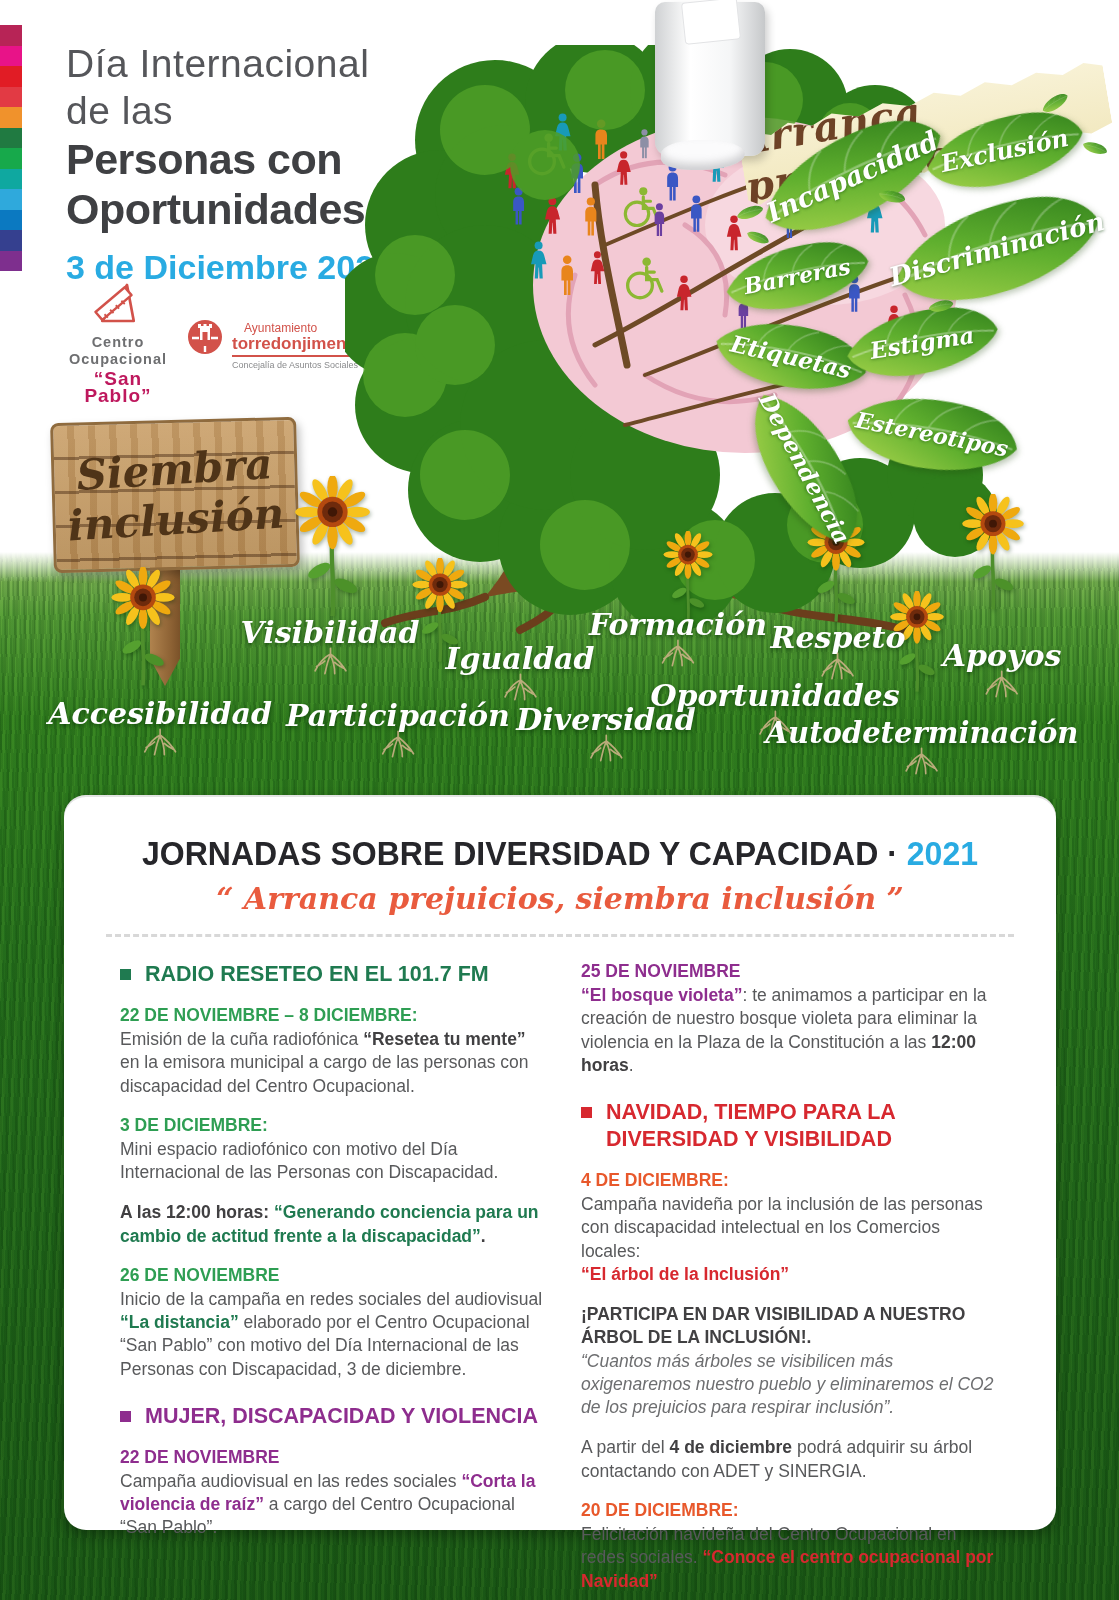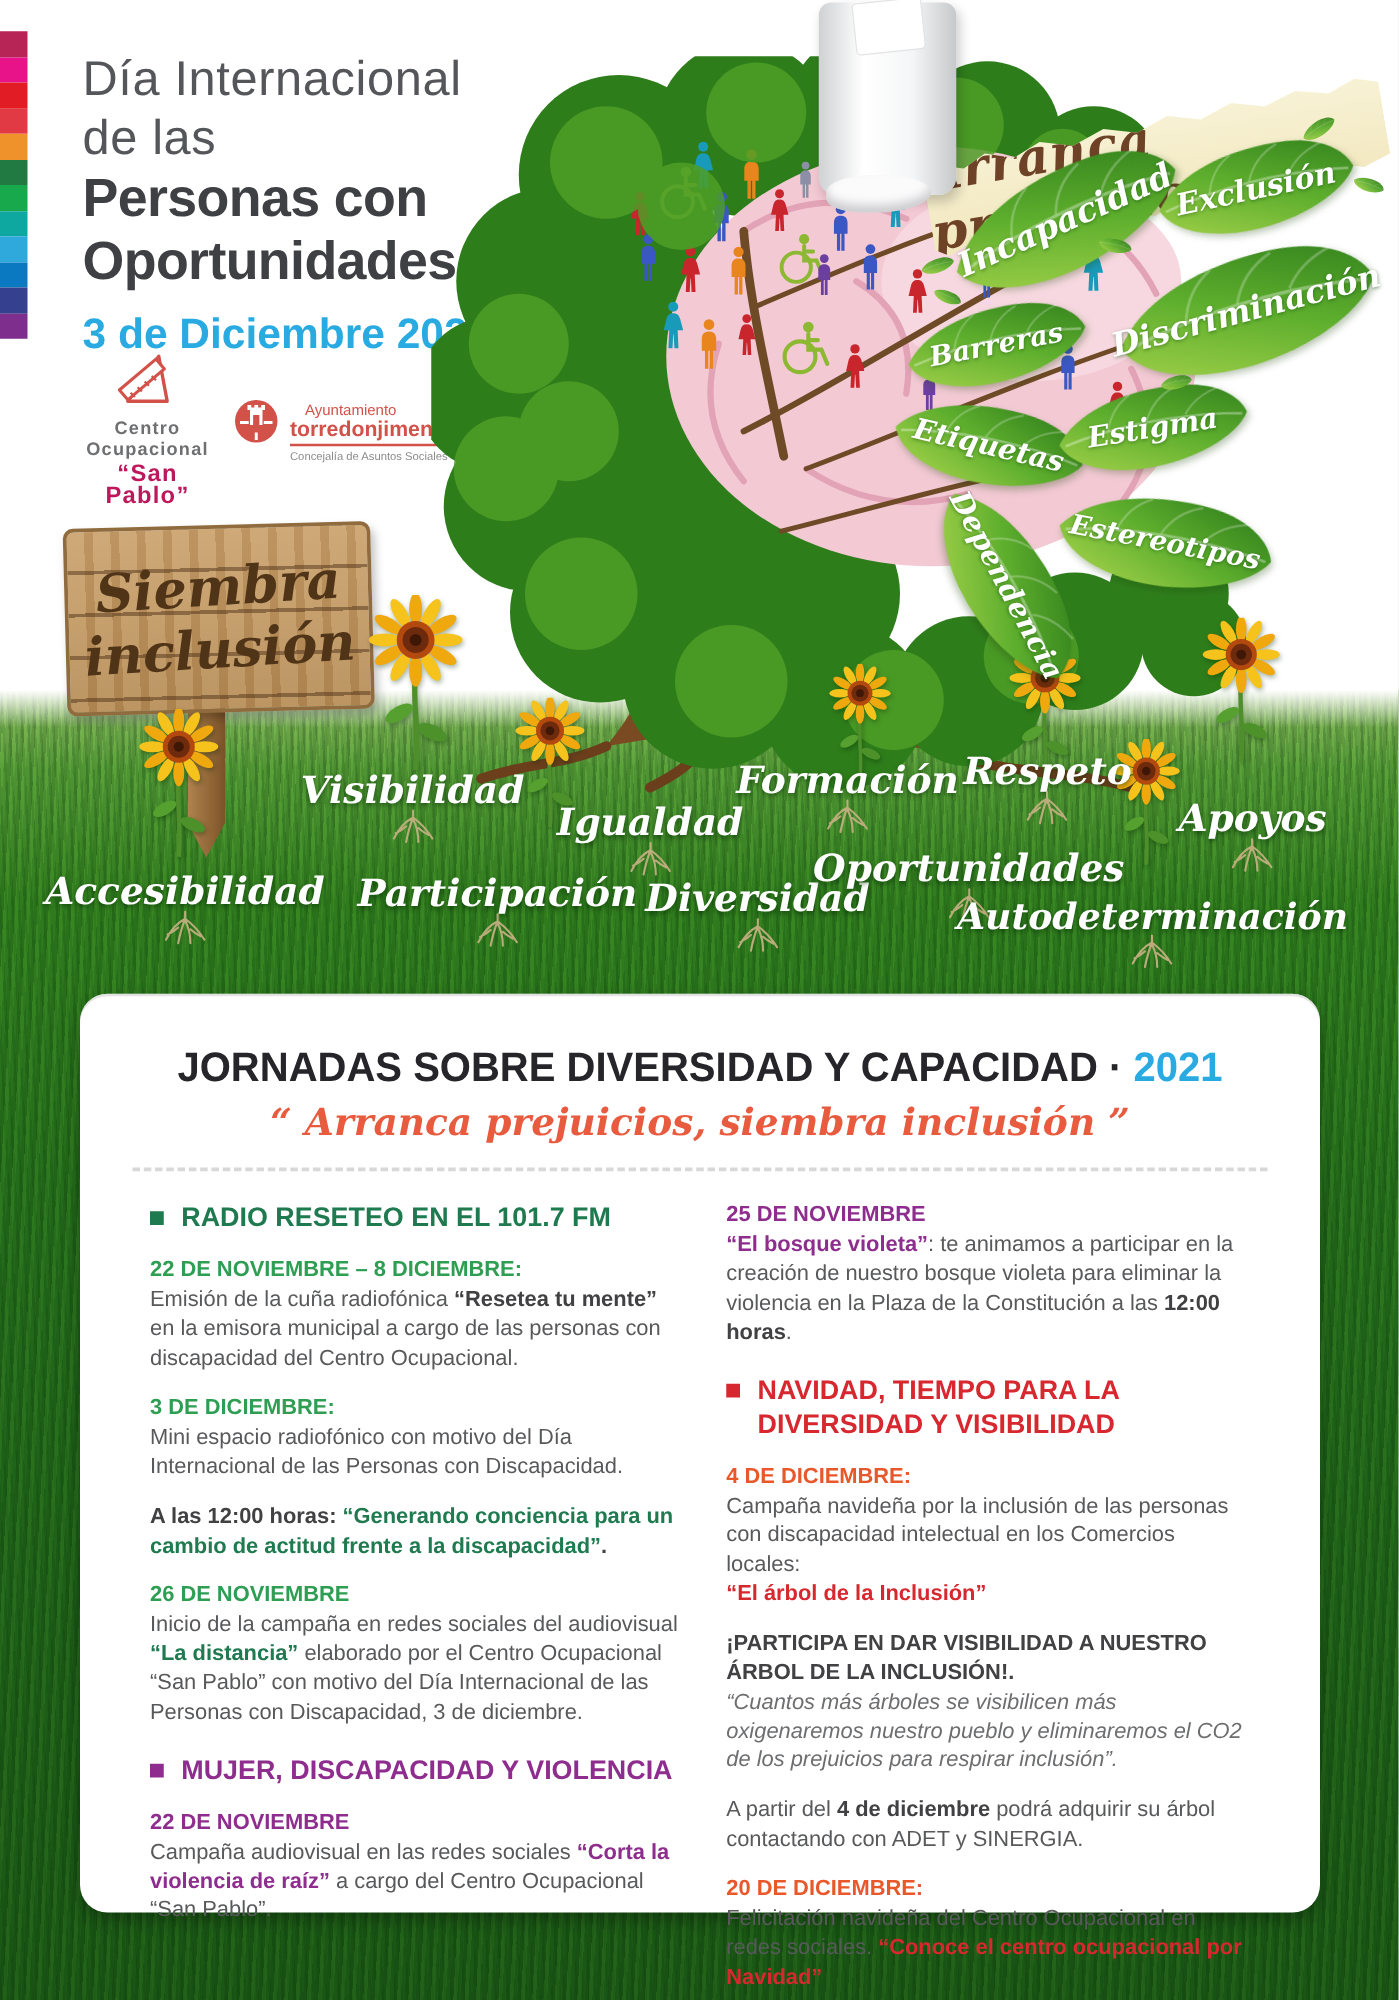--- a/index.html
+++ b/index.html
@@ -427,33 +427,33 @@
       <svg>
         <use href="#roots"></use>
       </svg>
   </div>
   <div class="gw script" style="left:678px;top:607px">
     <span>Formación</span>
       <svg>
         <use href="#roots"></use>
       </svg>
   </div>
-  <div class="gw script" style="left:838px;top:600px">
+  <div class="gw script" style="left:838px;top:620px">
     <span>Respeto</span>
       <svg>
         <use href="#roots"></use>
       </svg>
   </div>
   <div class="gw script" style="left:1002px;top:638px">
     <span>Apoyos</span>
       <svg>
         <use href="#roots"></use>
       </svg>
   </div>
-  <div class="gw script" style="left:148px;top:696px">
+  <div class="gw script" style="left:160px;top:696px">
     <span>Accesibilidad</span>
       <svg>
         <use href="#roots"></use>
       </svg>
   </div>
   <div class="gw script" style="left:398px;top:698px">
     <span>Participación</span>
       <svg>
         <use href="#roots"></use>
       </svg>

